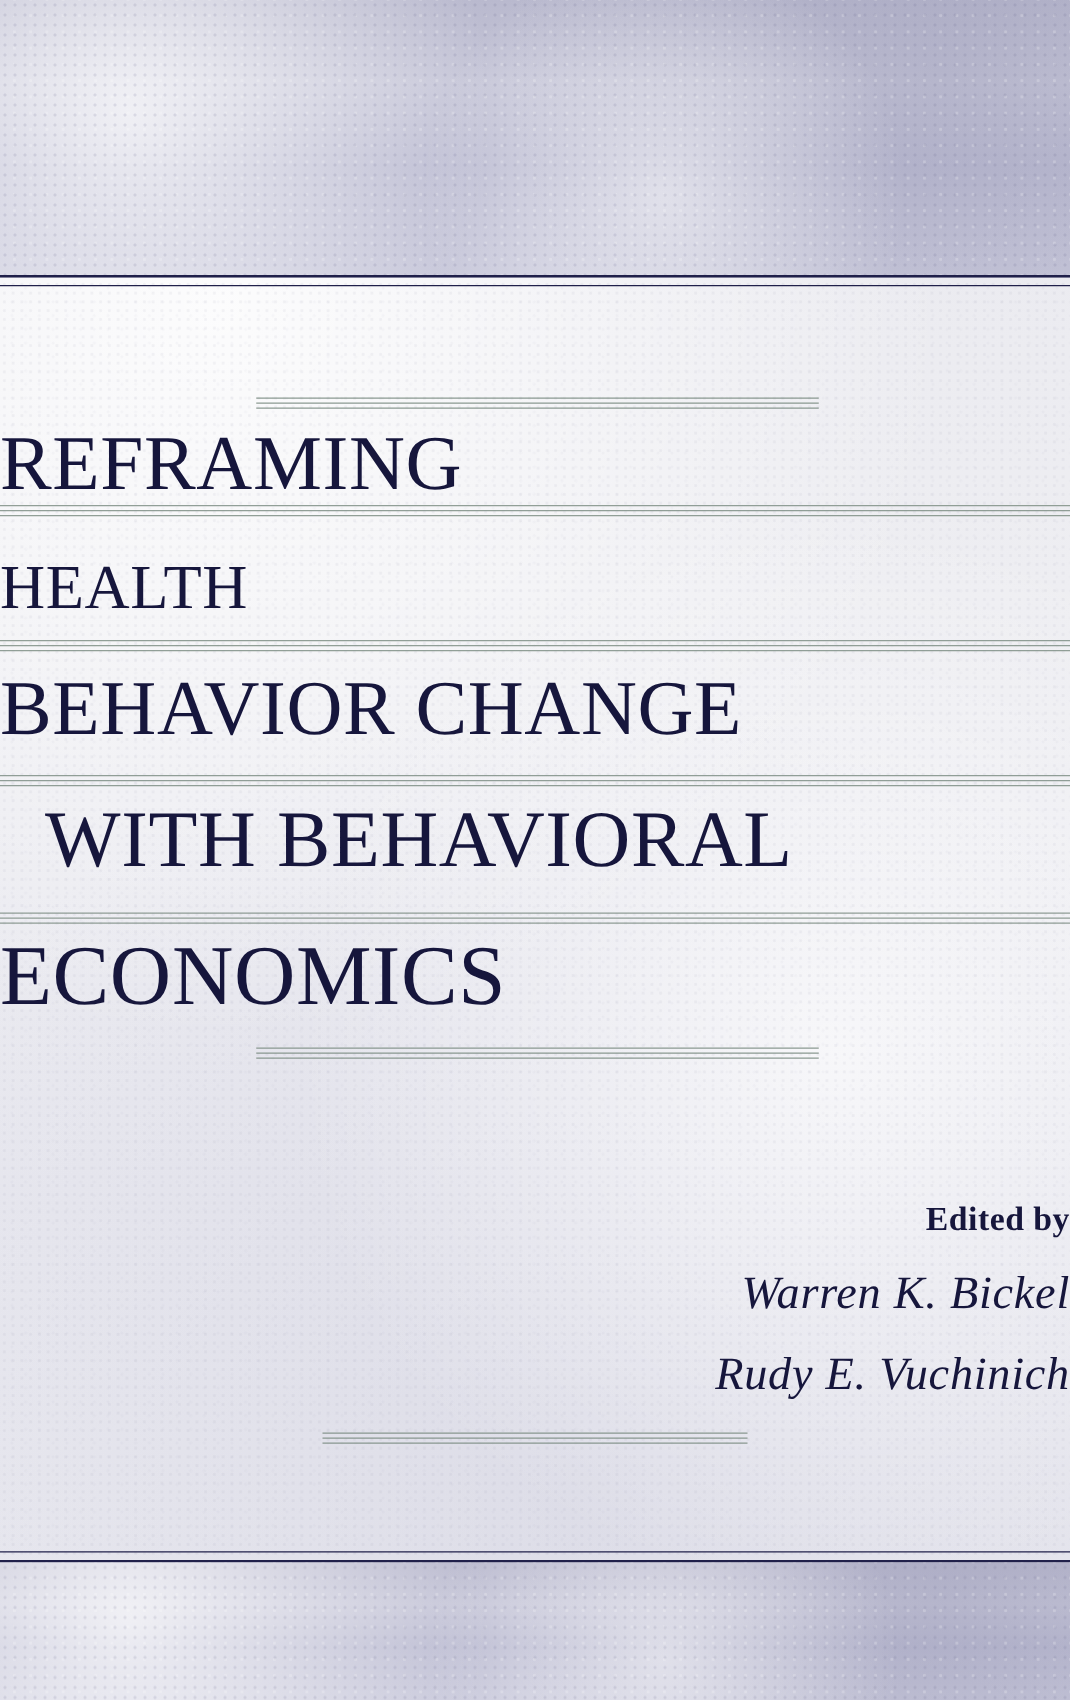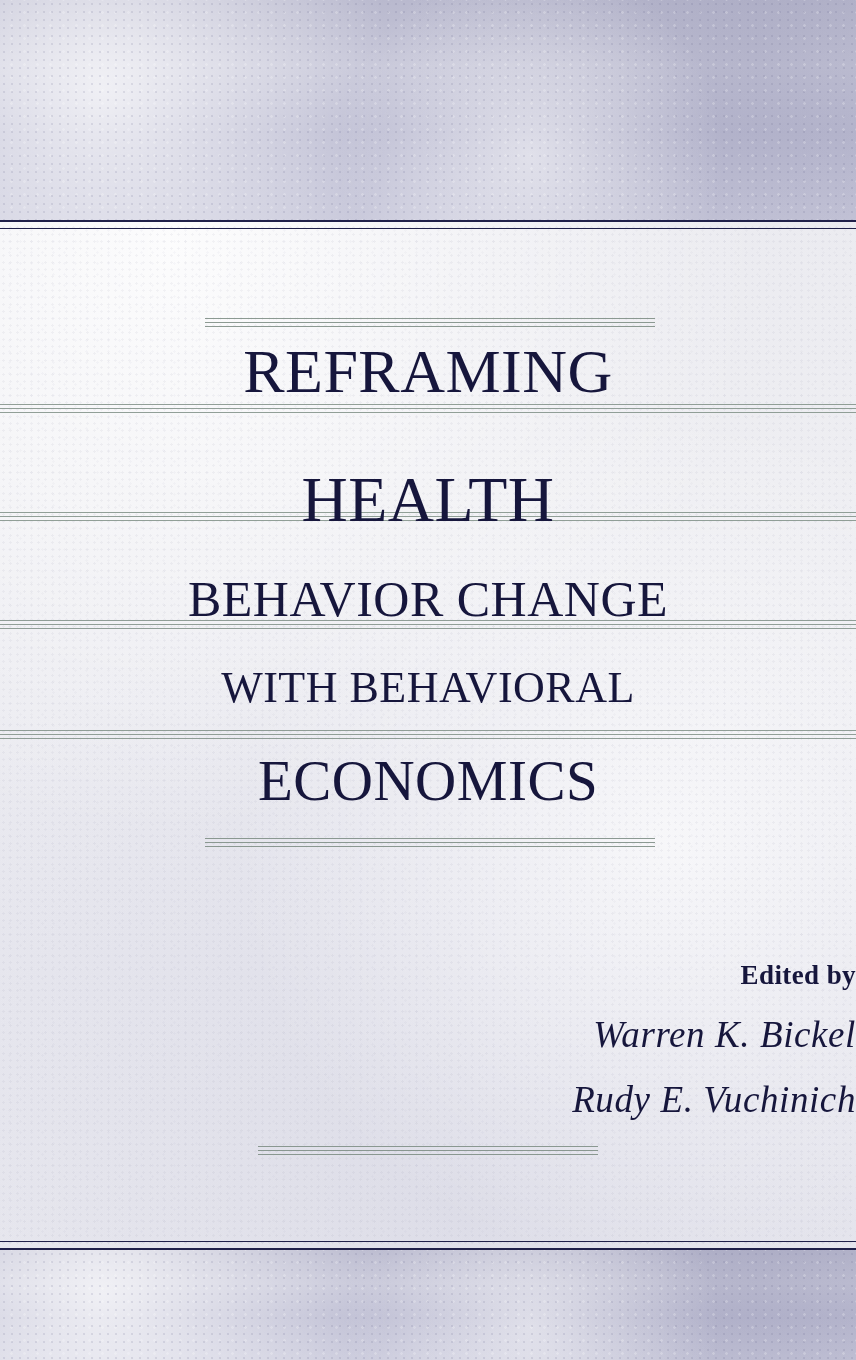--- a/index.html
+++ b/index.html
@@ -104,35 +104,35 @@
   .rule-short i:nth-child(1) { top: 0; }
   .rule-short i:nth-child(2) { top: 4px; }
   .rule-short i:nth-child(3) { top: 8px; }
 
   
   #title-block {
     position: absolute;
     left: 0;
     right: 0;
     top: 316px;
-    text-align: center;
+    text-align: left;
   }
   .title-line {
     color: #16163c;
     font-weight: 400;
     letter-spacing: 0.5px;
     line-height: 1.0;
     margin: 0;
     white-space: nowrap;
   }
   #title-line-1 { font-size: 62px; margin-top: 24px; }
-  #title-line-2 { font-size: 64px; margin-top: 66px; }
-  #title-line-3 { font-size: 50px; margin-top: 42px; }
-  #title-line-4 { font-size: 44px; margin-top: 42px; }
-  #title-line-5 { font-size: 57px; margin-top: 42px; }
+  #title-line-2 { font-size: 50px; margin-top: 42px; }
+  #title-line-3 { font-size: 62px; margin-top: 42px; }
+  #title-line-4 { font-size: 64px; margin-top: 42px; padding-left: 36px; }
+  #title-line-5 { font-size: 68px; margin-top: 42px; }
 
   
   #editors-block {
     position: absolute;
     left: 0;
     right: 0;
     top: 960px;
     text-align: right;
     color: #16163c;
   }

